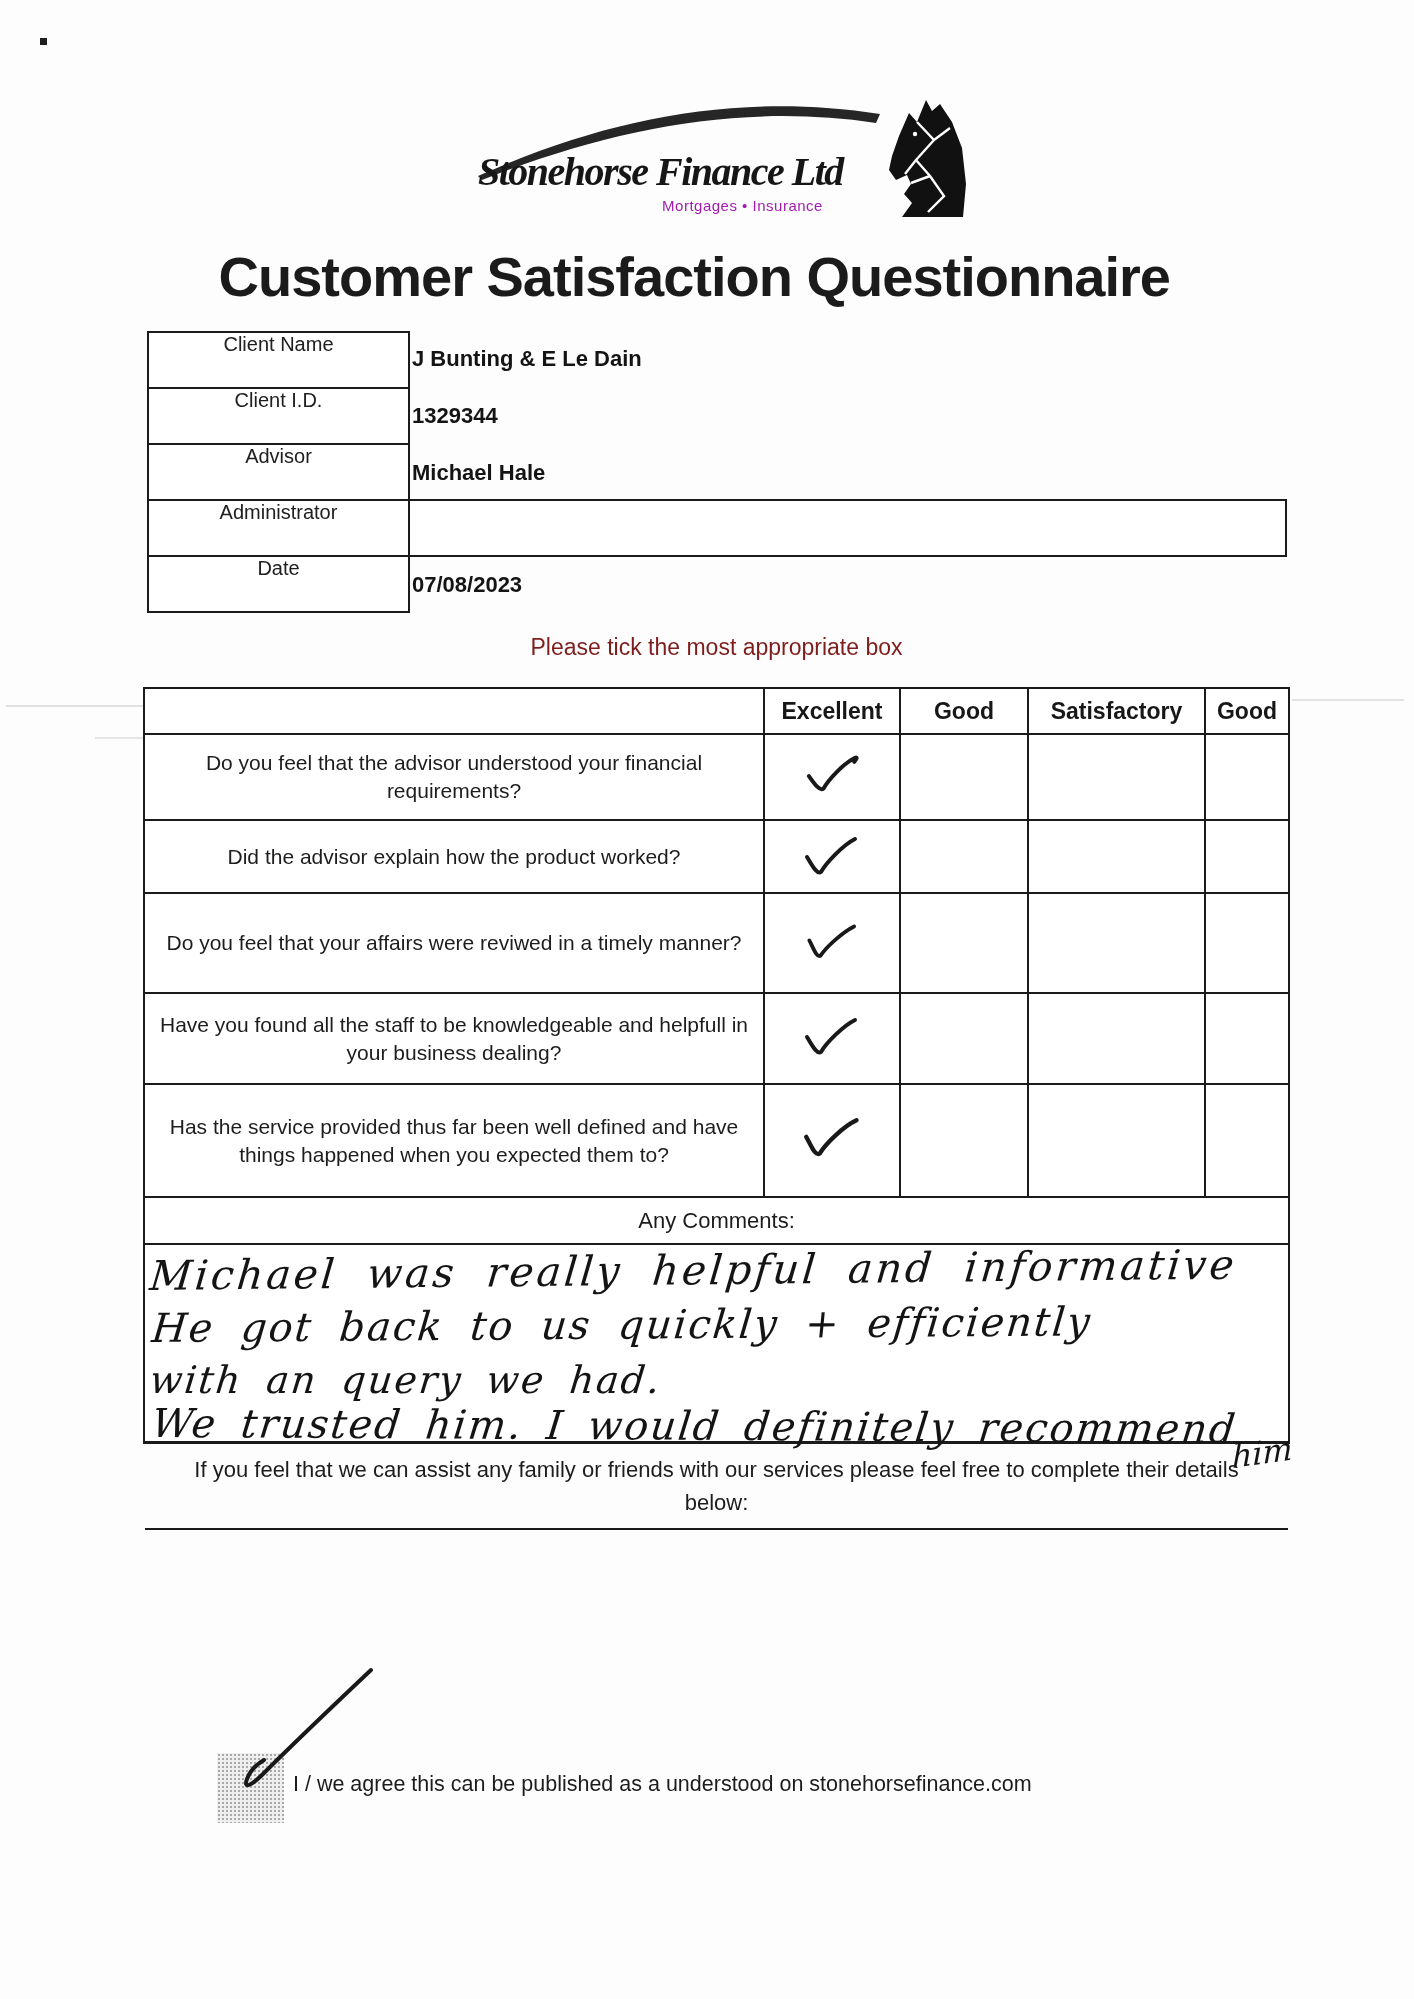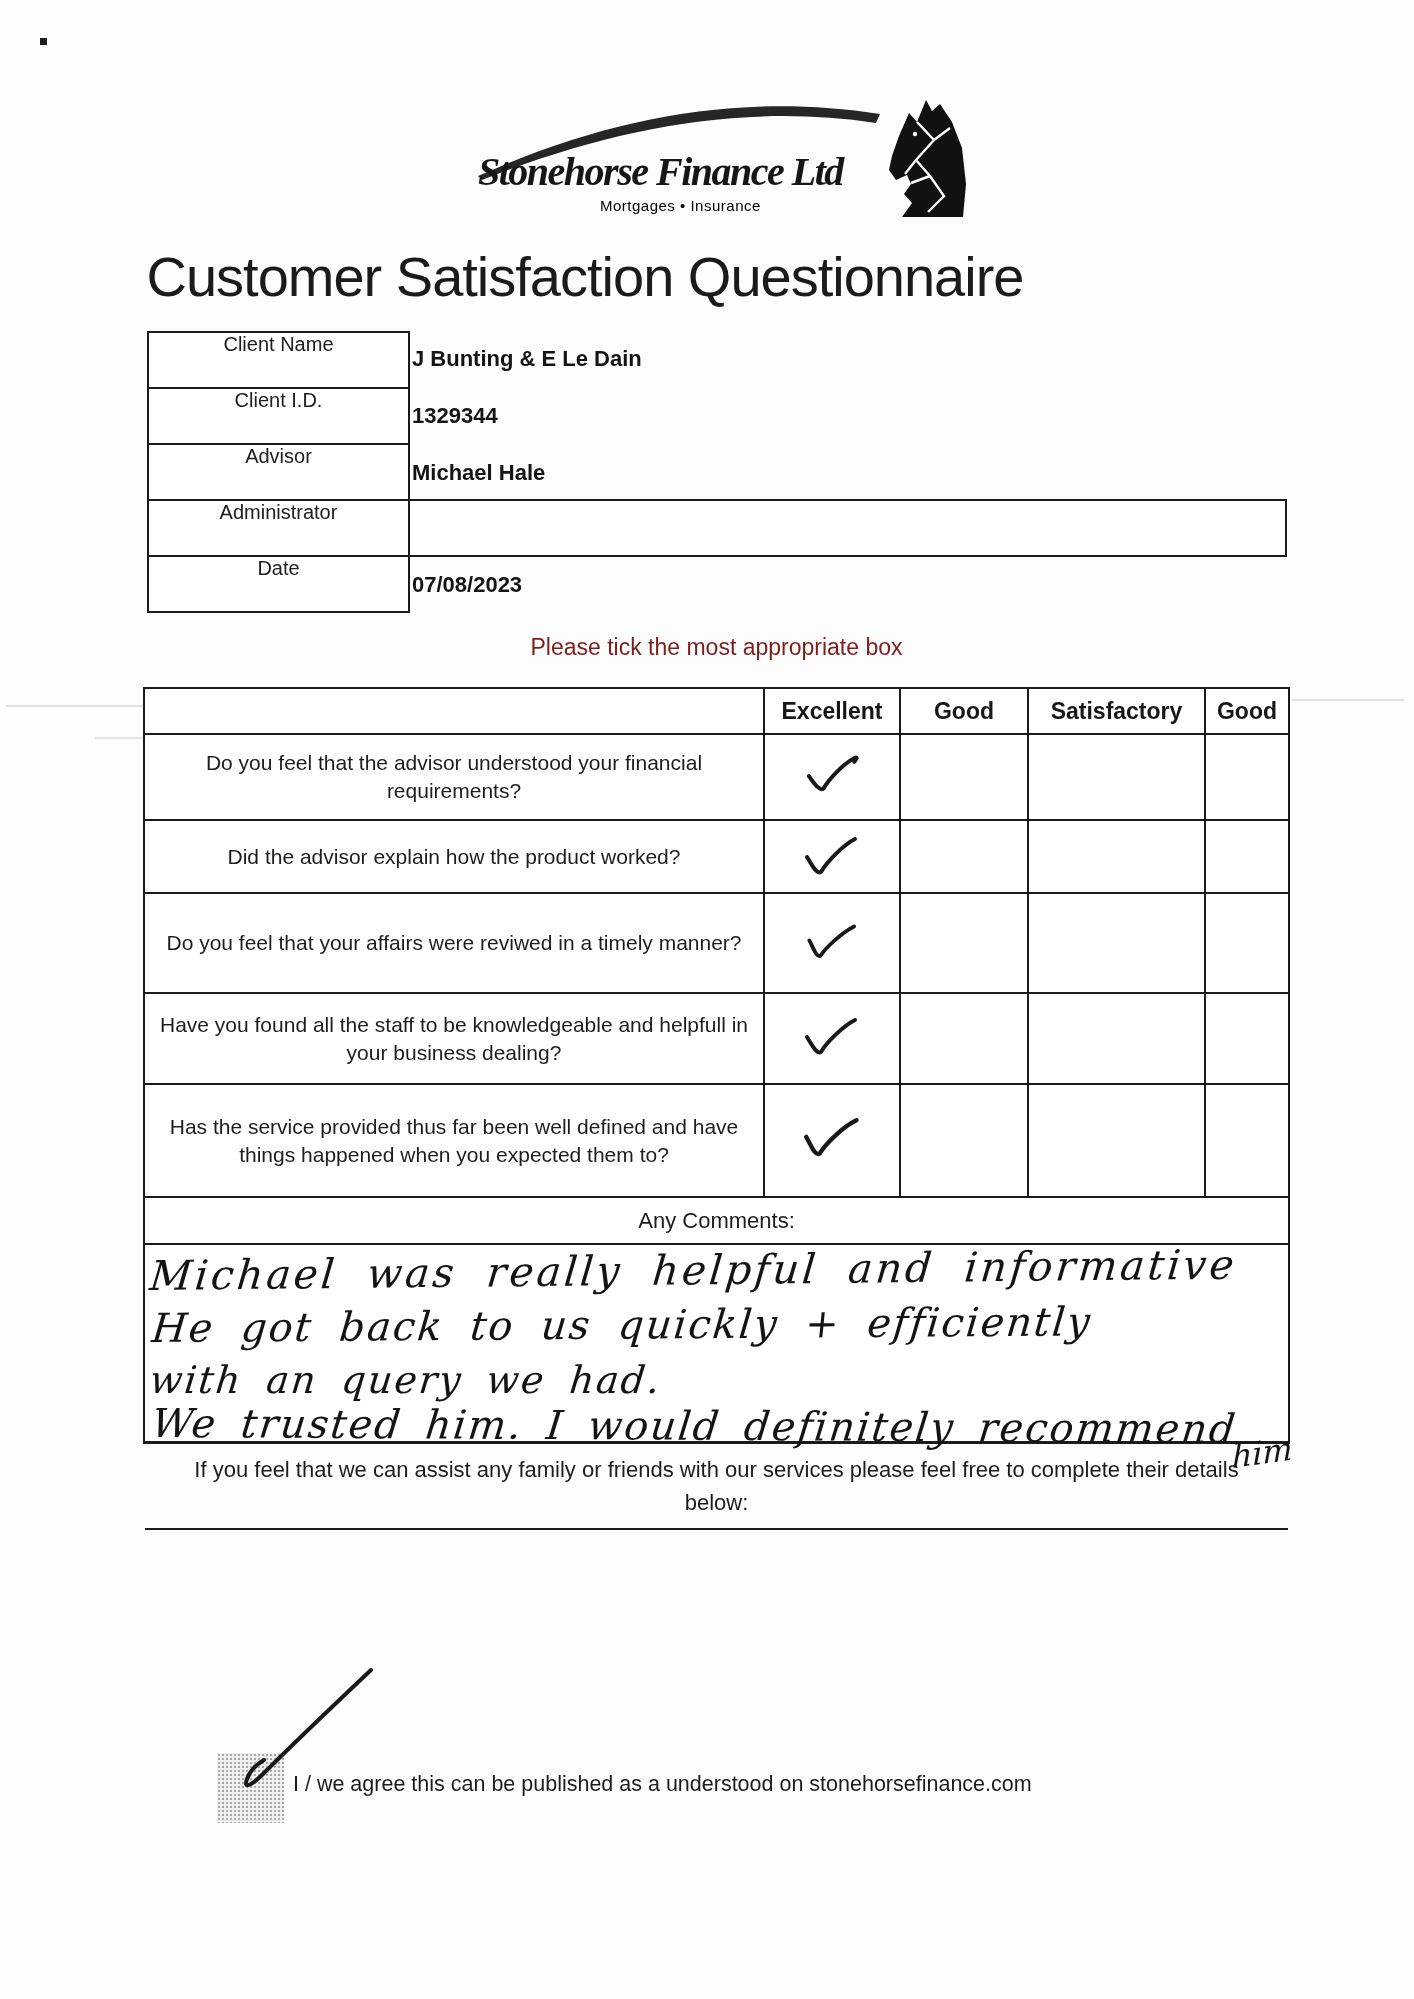--- a/index.html
+++ b/index.html
@@ -13,23 +13,23 @@
   
   .dot-artifact{position:absolute;left:40px;top:38px;width:7px;height:7px;background:#1e1e1e;}
   .dash-artifact{position:absolute;height:2px;background:var(--scan-grey);}
   .dash-a1{left:6px;top:705px;width:138px;opacity:.55;}
   .dash-a2{left:95px;top:737px;width:52px;opacity:.45;}
   .dash-a3{left:1292px;top:699px;width:112px;opacity:.5;}
 
   
   .logo-art{position:absolute;left:458px;top:84px;width:512px;height:150px;}
   .logo-text{position:absolute;left:478px;top:148px;font-size:40px;font-weight:bold;font-style:italic;letter-spacing:-1.5px;color:#161616;white-space:nowrap;font-family:Liberation Serif, serif;}
-  .logo-tagline{position:absolute;left:600px;top:197px;width:285px;text-align:left;font-size:15px;letter-spacing:.5px;color:#000000;}
+  .logo-tagline{position:absolute;left:600px;top:197px;width:285px;text-align:center;font-size:15px;letter-spacing:.5px;color:#a21caf;}
 
-  .doc-title{position:absolute;left:0;top:244px;width:1170px;text-align:center;font-size:56px;font-weight:normal;letter-spacing:-1px;color:#1b1b1b;}
+  .doc-title{position:absolute;left:0;top:244px;width:1170px;text-align:right;font-size:56px;font-weight:bold;letter-spacing:-1px;color:#1b1b1b;}
 
   
   .ci-label-box{position:absolute;left:147px;width:263px;height:58px;border:2px solid #1b1b1b;background:#fff;display:flex;align-items:flex-start;justify-content:center;font-size:20px;color:#202020;}
   .ci-value{position:absolute;left:412px;font-size:22px;font-weight:bold;color:#141414;white-space:nowrap;}
   .ci-admin-box{position:absolute;left:408px;top:499px;width:879px;height:58px;border:2px solid #1b1b1b;background:#fff;}
 
   .tick-instruction{position:absolute;left:143px;top:634px;width:1147px;text-align:center;font-size:23px;font-weight:normal;color:#7f1d1d;}
 
   
   .ratings{position:absolute;left:143px;top:687px;width:1147px;height:757px;border:2px solid #1b1b1b;display:grid;grid-template-columns:620px 136px 128px 177px 82px;grid-template-rows:46px 86px 73px 100px 91px 113px 47px 198px 87px 188px;background:#fff;}

